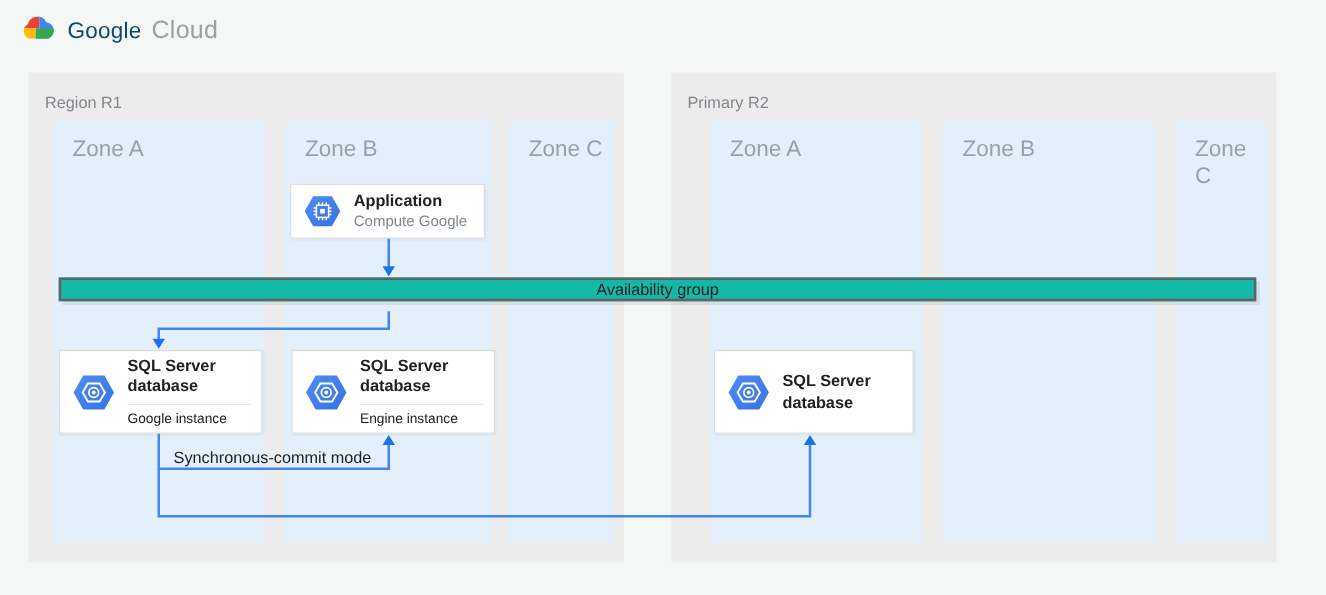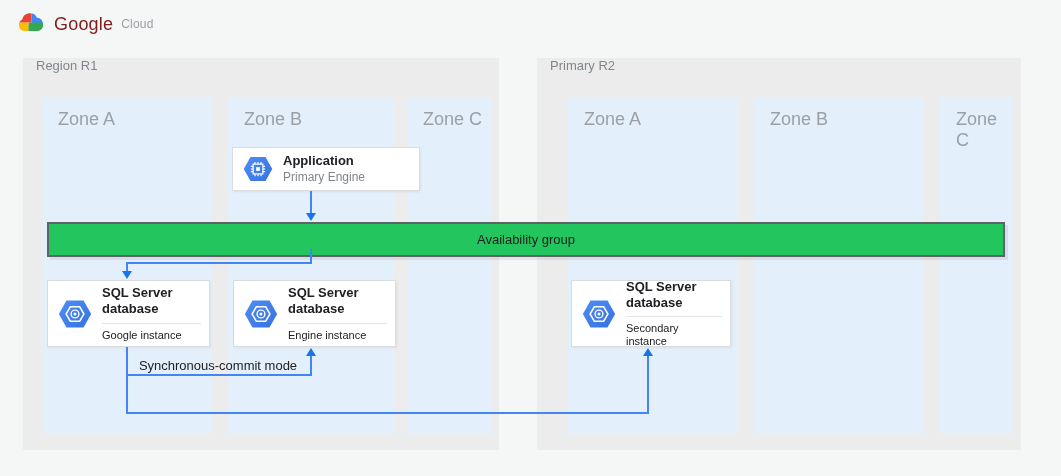--- a/index.html
+++ b/index.html
@@ -5,40 +5,40 @@
   :root{
     --arrow:#4285f4; --arrow-head:#1a73e8; --icon-blue:#4285f4;
     --zone-bg:#e3f0fc; --region-bg:#ececec; --canvas-bg:#f5f6f6;
   }
   *{margin:0;padding:0;box-sizing:border-box;}
   body{font-family:"Liberation Sans","DejaVu Sans",sans-serif;background:#fff;}
   .canvas{position:relative;width:1061px;height:476px;background:var(--canvas-bg);overflow:hidden;}
 
   
   .logo{position:absolute;left:16px;top:11px;display:flex;align-items:center;gap:8px;height:26px;}
-  .logo-google{font-size:18px;color:#7f1d1d;letter-spacing:.2px;}
-  .logo-cloud{font-size:12px;color:#9aa0a6;letter-spacing:.2px;}
+  .logo-google{font-size:18px;color:#0c4a6e;letter-spacing:.2px;}
+  .logo-cloud{font-size:20px;color:#9aa0a6;letter-spacing:.2px;}
 
   
   .region{position:absolute;background:var(--region-bg);}
-  .region-label{position:absolute;left:13px;top:0;font-size:13px;color:#80868b;}
+  .region-label{position:absolute;left:13px;top:16px;font-size:13px;color:#80868b;}
   .zone{position:absolute;background:var(--zone-bg);}
   .zone-label{position:absolute;left:16px;top:12px;font-size:18px;color:#9aa0a6;}
 
   
   .card{position:absolute;background:#fff;border:1px solid #dadce0;display:flex;align-items:center;
         padding:6px 8px 6px 10px;box-shadow:1px 1px 2px rgba(60,64,67,.08);z-index:4;}
   .card .icon-wrap{flex:0 0 auto;margin-right:10px;display:flex;align-items:center;}
   .card .texts{flex:1 1 auto;min-width:0;}
   .card-title{font-size:13px;line-height:1.25;color:#202124;font-weight:bold;}
   .card-sub{font-size:12px;color:#80868b;line-height:1.25;}
   .db-sub{font-size:11px;color:#202124;border-top:1px solid #e3e5e8;margin-top:5px;padding-top:5px;line-height:1.2;}
 
   
-  .avail-bar{position:absolute;left:47px;top:222px;width:958px;height:35px;background:#22c55e;
+  .avail-bar{position:absolute;left:47px;top:222px;width:958px;height:19px;background:#14b8a6;
              border:2px solid #5f6368;display:flex;align-items:center;justify-content:center;
              box-shadow:3px 3px 0 rgba(95,99,104,.12);z-index:4;}
   .avail-label{font-size:13px;color:#202124;}
 
   
   .conn-label{position:absolute;font-size:13px;color:#202124;text-align:center;z-index:6;}
 
   
   svg.connections{position:absolute;left:0;top:0;z-index:5;pointer-events:none;}
   .arrow-line{fill:none;stroke:var(--arrow);stroke-width:2;}
@@ -89,21 +89,21 @@
   <div class="zone" style="left:568px;top:97px;width:170px;height:337px;">
     <div class="zone-label">Zone A</div>
   </div>
   <div class="zone" style="left:754px;top:97px;width:170px;height:337px;">
     <div class="zone-label">Zone B</div>
   </div>
   <div class="zone" style="left:940px;top:97px;width:73px;height:337px;">
     <div class="zone-label">Zone C</div>
   </div>
 
-  <div class="card" style="left:232px;top:147px;width:188px;height:44px;">
+  <div class="card" style="left:232px;top:147px;width:156px;height:44px;">
     <span class="icon-wrap">
       <svg width="30" height="26" viewBox="0 0 40 34">
         <defs>
             <linearGradient id="hexg1" x1="0" y1="0" x2="1" y2="1">
           <stop offset="0" stop-color="#4f8df5"></stop>
               <stop offset="1" stop-color="#3672e0"></stop>
         </linearGradient>
           </defs>
         <polygon points="10,1 30,1 39,17 30,33 10,33 1,17" fill="url(#hexg1)"></polygon>
         <g stroke="#fff" stroke-width="1.6">
@@ -119,21 +119,21 @@
             <line x1="13.5" y1="17" x2="10.5" y2="17"></line>
             <line x1="13.5" y1="20.5" x2="10.5" y2="20.5"></line>
           <line x1="26.5" y1="13.5" x2="29.5" y2="13.5"></line>
             <line x1="26.5" y1="17" x2="29.5" y2="17"></line>
             <line x1="26.5" y1="20.5" x2="29.5" y2="20.5"></line>
         </g>
       </svg>
     </span>
     <span class="texts">
       <div class="card-title">Application</div>
-      <div class="card-sub">Primary Engine</div>
+      <div class="card-sub">Compute Google</div>
     </span>
   </div>
 
   <div class="avail-bar">
     <span class="avail-label">Availability group</span>
   </div>
 
   <div class="card" style="left:47px;top:280px;width:163px;height:67px;">
     <span class="icon-wrap">
       <svg width="34" height="30" viewBox="0 0 40 34">
@@ -174,21 +174,20 @@
     <span class="icon-wrap">
       <svg width="34" height="30" viewBox="0 0 40 34">
         <polygon points="10,1 30,1 39,17 30,33 10,33 1,17" fill="url(#hexg2)"></polygon>
         <polygon points="14.5,8.5 25.5,8.5 30.5,17 25.5,25.5 14.5,25.5 9.5,17" fill="none" stroke="#fff" stroke-width="1.8"></polygon>
         <circle cx="20" cy="17" r="4.6" fill="none" stroke="#fff" stroke-width="1.6"></circle>
         <circle cx="20" cy="17" r="1.8" fill="#fff"></circle>
       </svg>
     </span>
     <span class="texts">
       <div class="card-title">SQL Server database</div>
-      <div class="db-sub">Secondary instance</div>
     </span>
   </div>
 
   <svg class="connections" width="1061" height="476" viewBox="0 0 1061 476">
 
     <path class="arrow-line" d="M311,191 V214"></path>
     <polygon class="arrow-head" points="306,213 316,213 311,221"></polygon>
 
     <path class="arrow-line" d="M311,249 V263 H127 V272"></path>
     <polygon class="arrow-head" points="122,271 132,271 127,279"></polygon>

